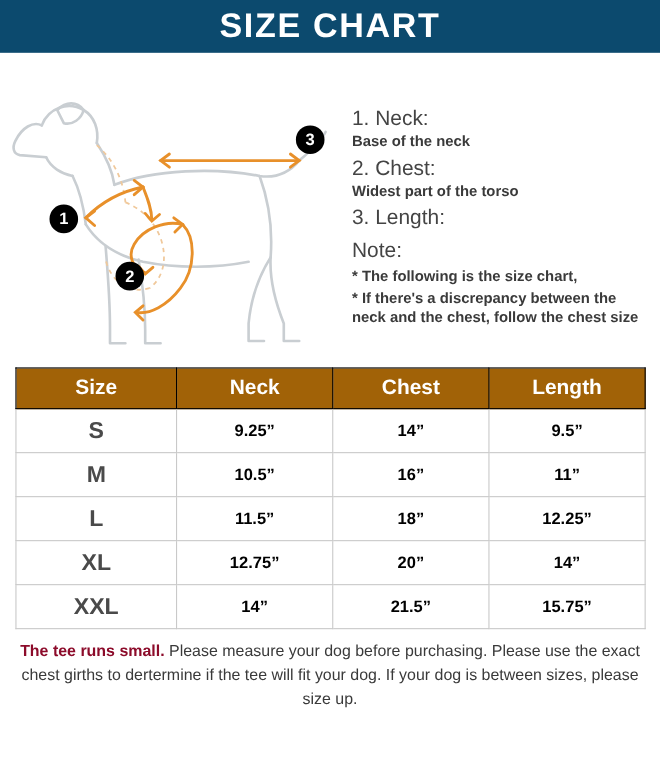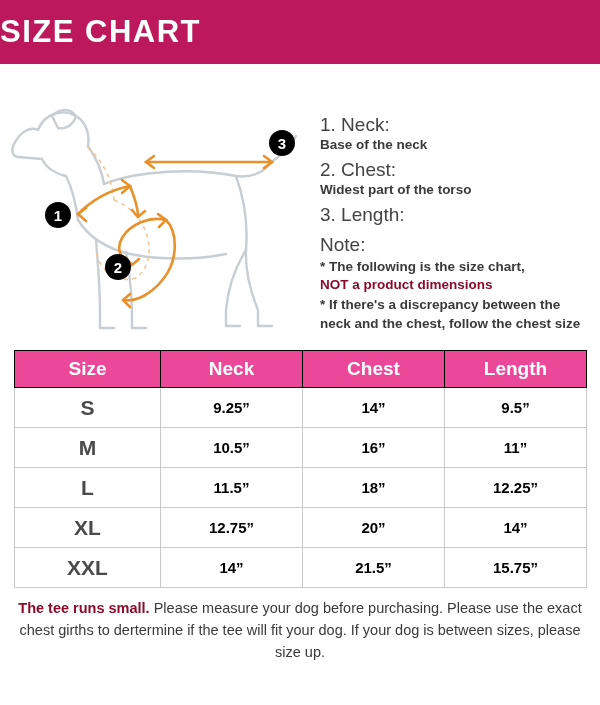--- a/index.html
+++ b/index.html
@@ -15,24 +15,25 @@
   }
   .page {
     position: relative;
     width: 600px;
     height: 705px;
     background: #ffffff;
   }
 
   
   .title-bar {
-    background: #be185d;
-    height: 64px;
+    background: #0c4a6e;
+    height: 48px;
     display: flex;
     align-items: center;
+    justify-content: center;
   }
   .title-bar .title {
     color: #ffffff;
     font-size: 31px;
     font-weight: bold;
     letter-spacing: 1.5px;
   }
 
   
   .upper {
@@ -102,21 +103,21 @@
   .table-wrap {
     padding: 0 14px;
     box-sizing: border-box;
   }
   table {
     border-collapse: collapse;
     width: 572px;
     table-layout: fixed;
   }
   thead th {
-    background: #ec4899;
+    background: #a16207;
     color: #ffffff;
     font-size: 19px;
     font-weight: bold;
     height: 34px;
     text-align: center;
     border: 1px solid #000000;
   }
   tbody td {
     height: 37px;
     text-align: center;
@@ -222,21 +223,20 @@
       <div class="sub">Base of the neck</div>
 
       <div class="hdr">2. Chest:</div>
       <div class="sub">Widest part of the torso</div>
 
       <div class="hdr">3. Length:</div>
 
       <div class="note-hdr">Note:</div>
       <div class="note-line">
         <span>* The following is the size chart,</span><br>
-        <span class="em-red">NOT a product dimensions</span>
       </div>
       <div class="note-line">
         <span>* If there's a discrepancy between the neck and the chest,</span>
         <span>follow  the chest size</span>
       </div>
     </div>
   </div>
 
   <div class="table-wrap">
     <table>

